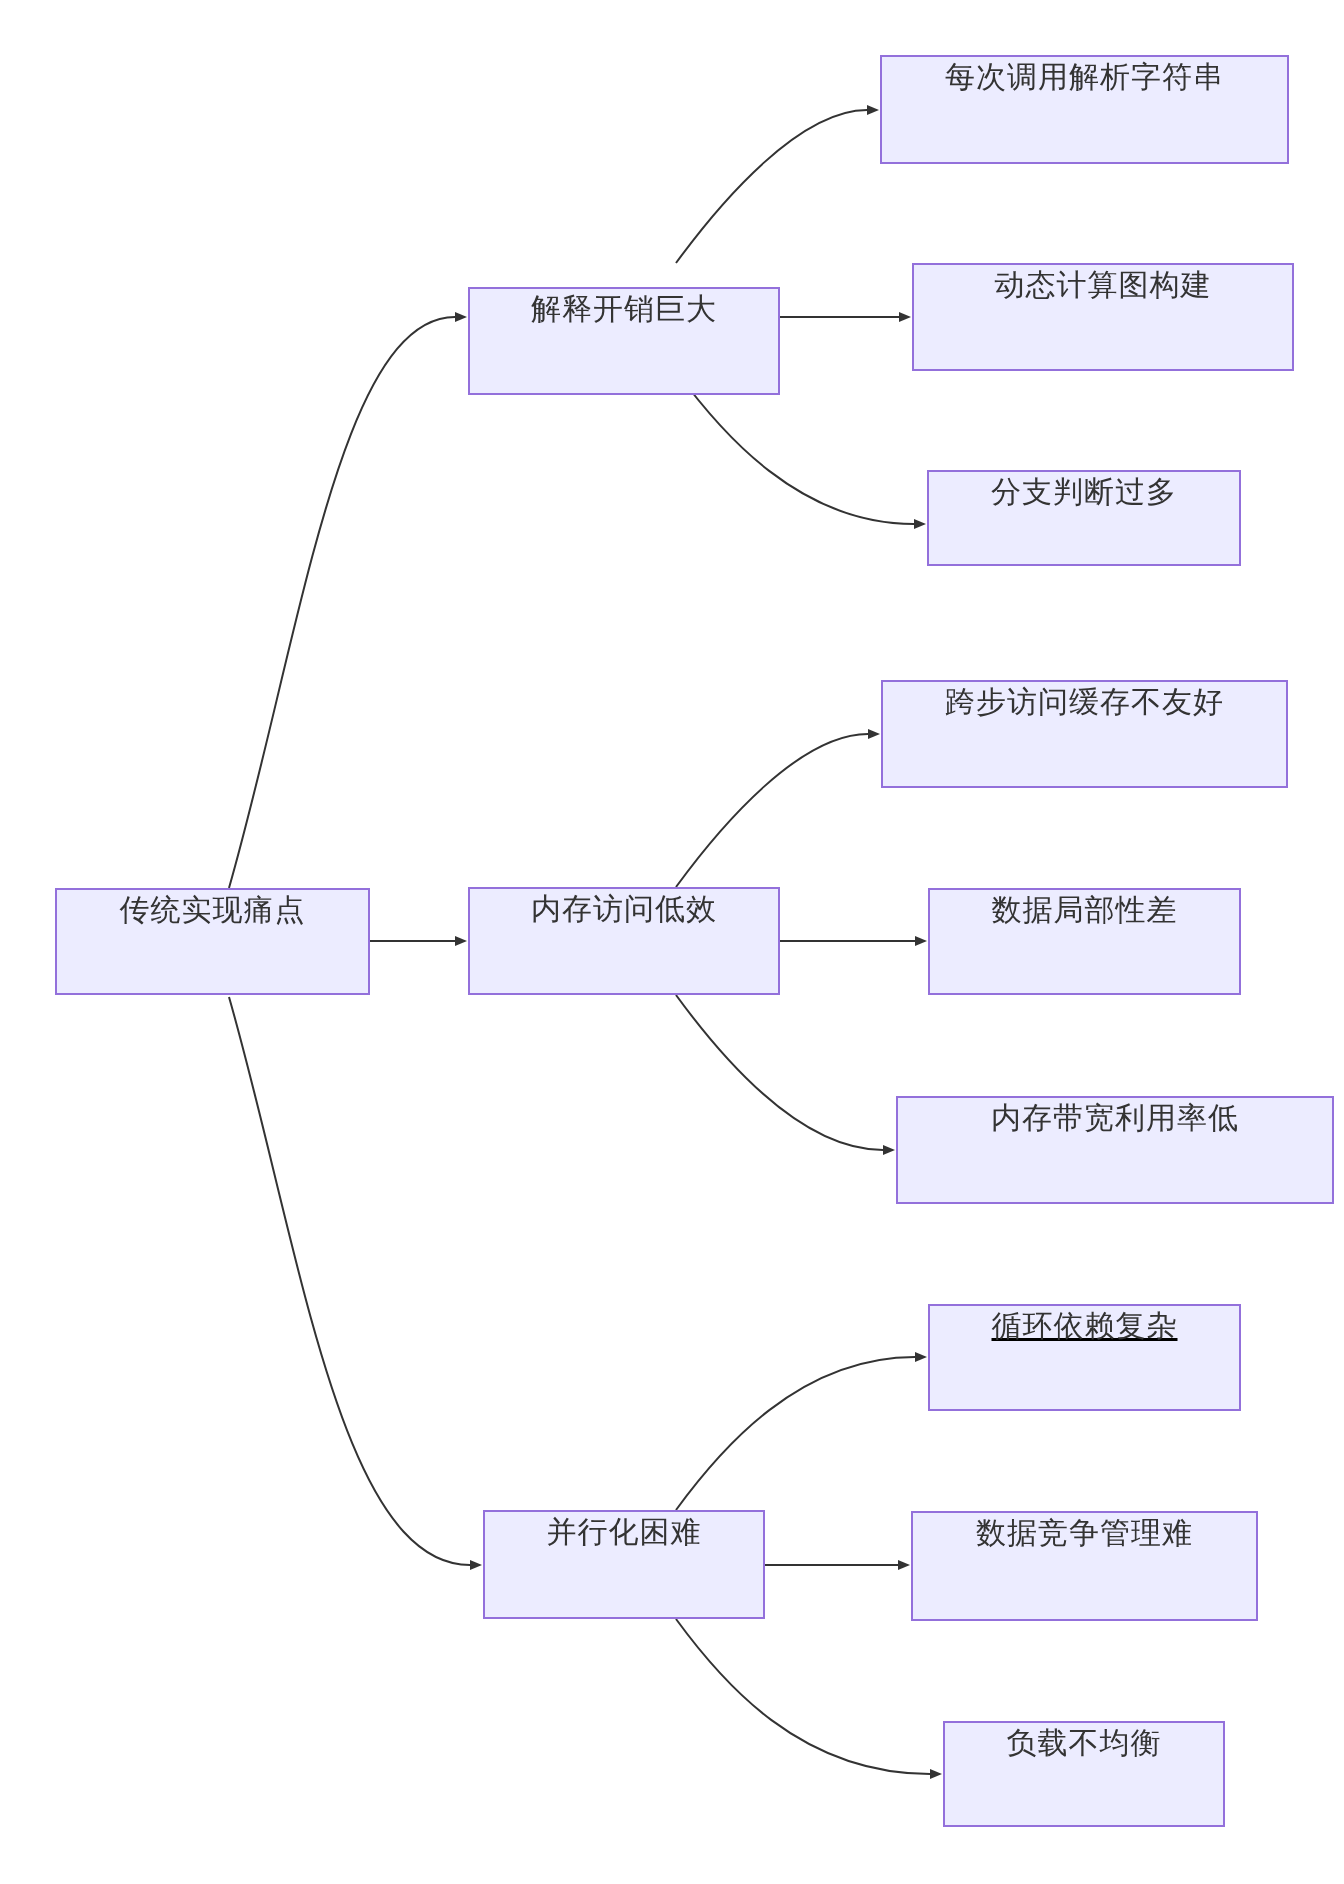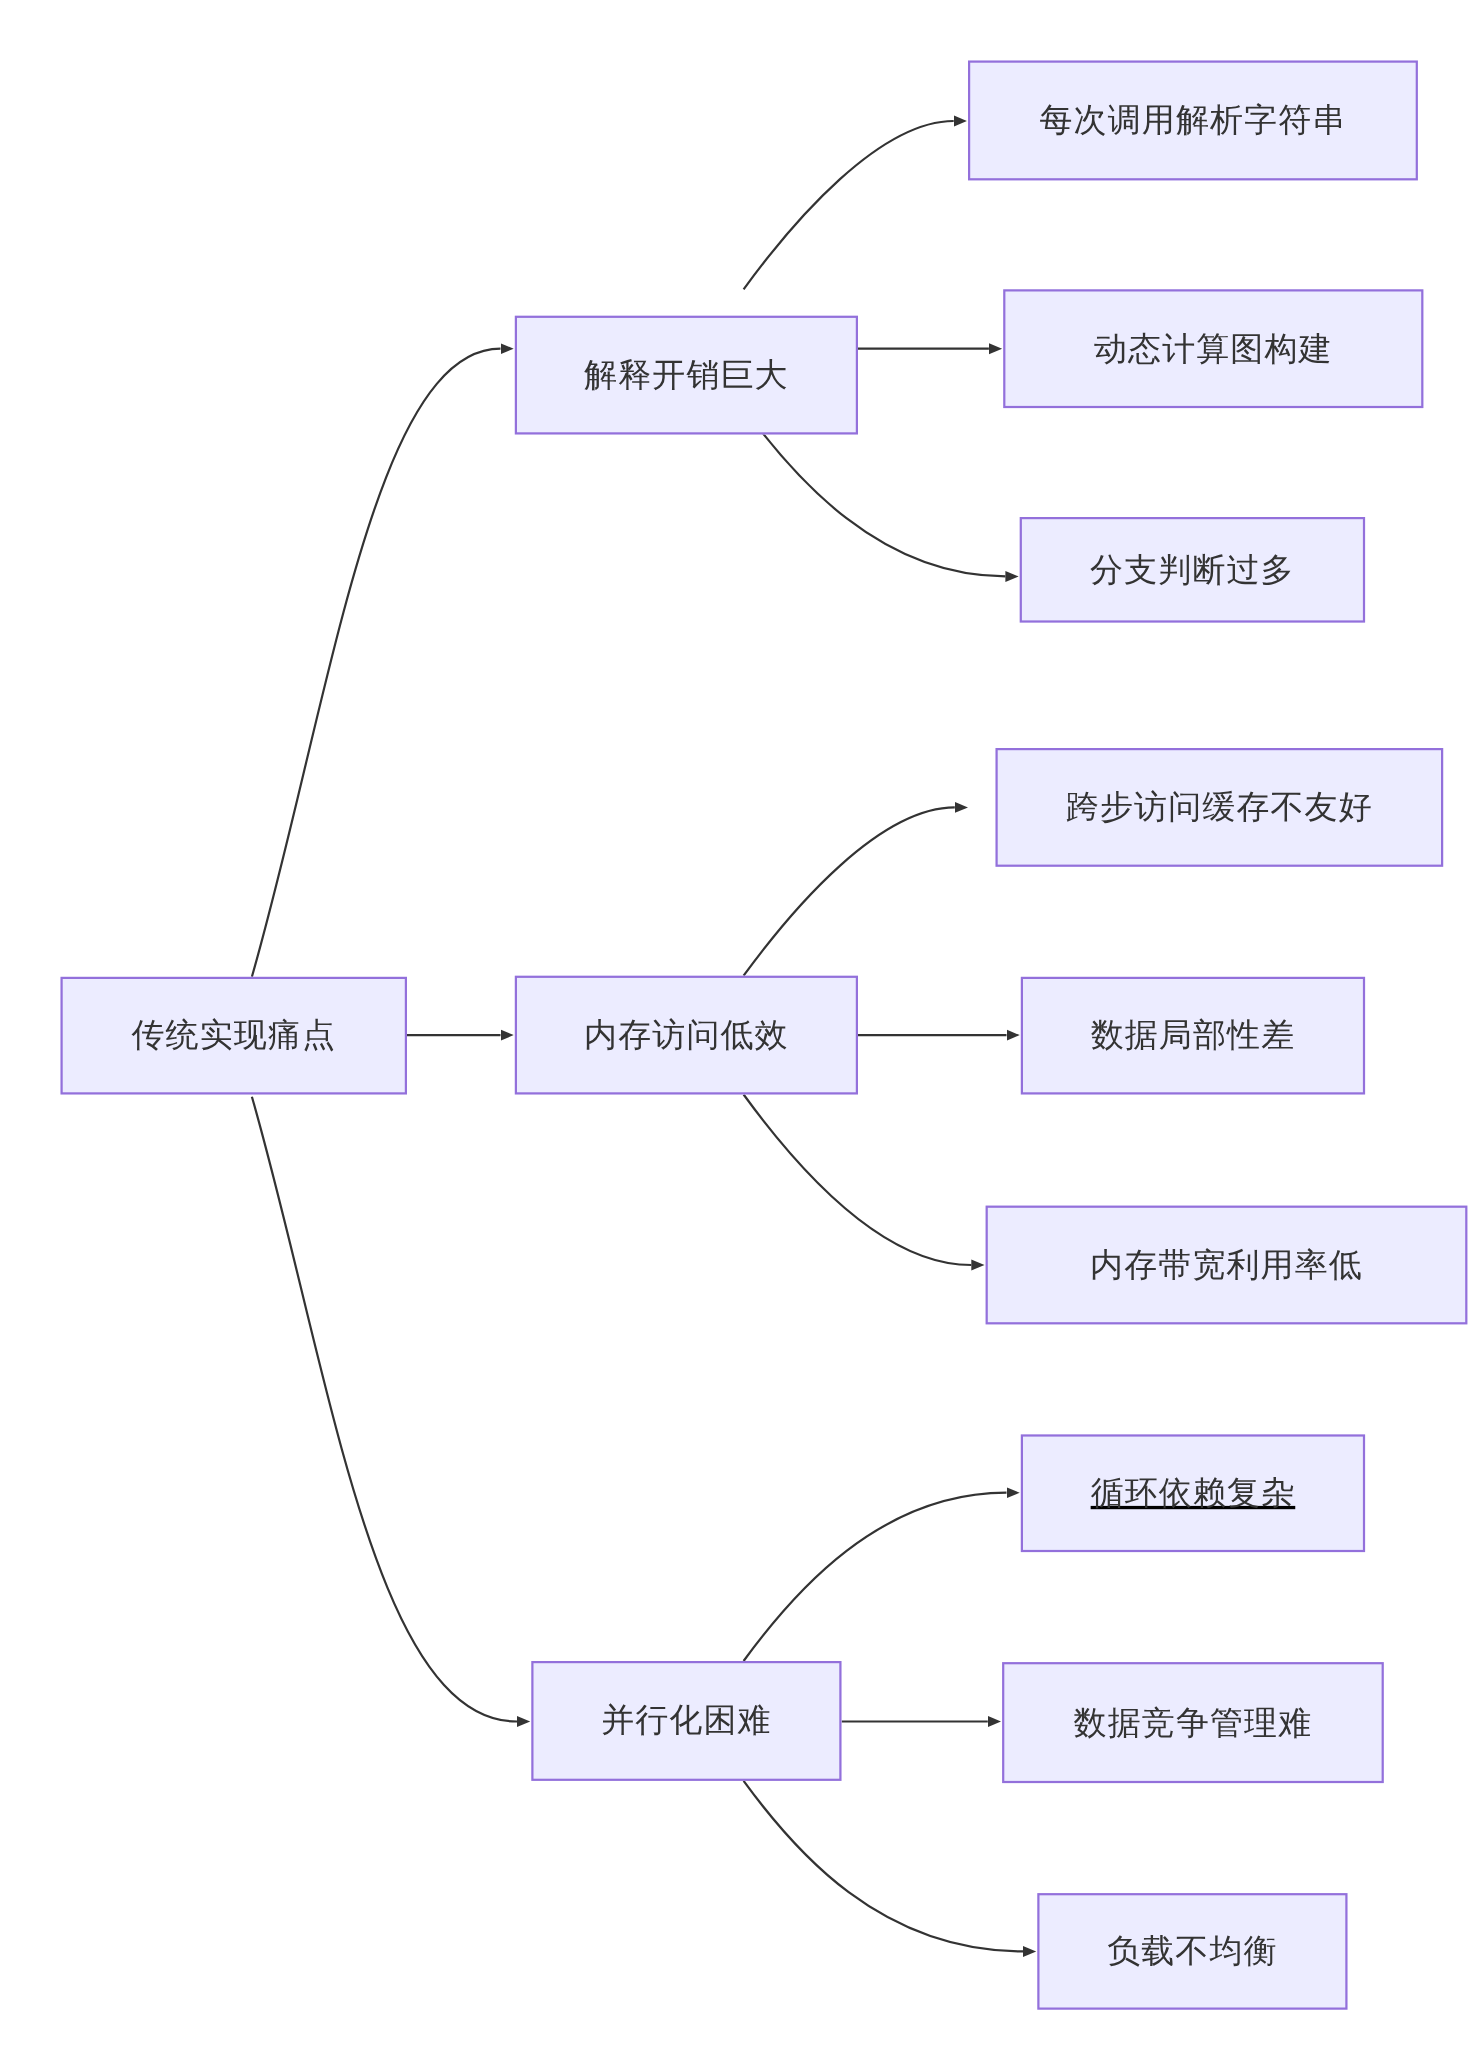--- a/index.html
+++ b/index.html
@@ -27,21 +27,20 @@
     fill: none;
     stroke: #333333;
     stroke-width: 2px;
   }
   .node {
     position: absolute;
     box-sizing: border-box;
     background: #ECECFF;
     border: 2px solid #9370DB;
     display: flex;
-    align-items: center;
     justify-content: center;
     text-align: center;
   }
   .node .node-label {
     font-size: 30px;
     color: #333333;
     letter-spacing: 1px;
     white-space: nowrap;
   }
 </style>
@@ -91,21 +90,21 @@
   </div>
 
   <div class="node" style="left:912px; top:263px; width:382px; height:108px;">
     <span class="node-label">动态计算图构建</span>
   </div>
 
   <div class="node" style="left:927px; top:470px; width:314px; height:96px;">
     <span class="node-label">分支判断过多</span>
   </div>
 
-  <div class="node" style="left:881px; top:680px; width:407px; height:108px;margin-left:24px;">
+  <div class="node" style="left:881px; top:680px; width:407px; height:108px;">
     <span class="node-label">跨步访问缓存不友好</span>
   </div>
 
   <div class="node" style="left:928px; top:888px; width:313px; height:107px;">
     <span class="node-label">数据局部性差</span>
   </div>
 
   <div class="node" style="left:896px; top:1096px; width:438px; height:108px;">
     <span class="node-label">内存带宽利用率低</span>
   </div>

